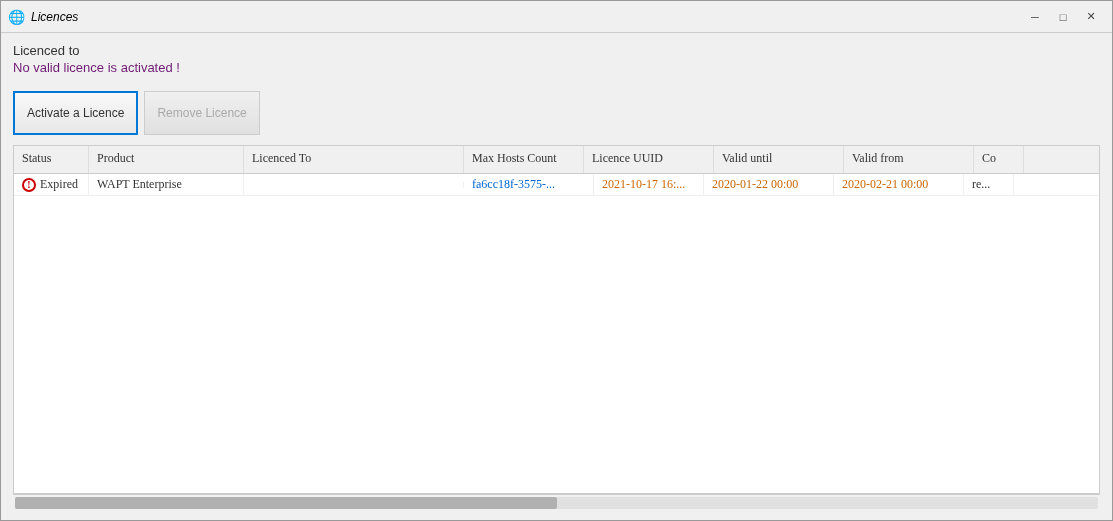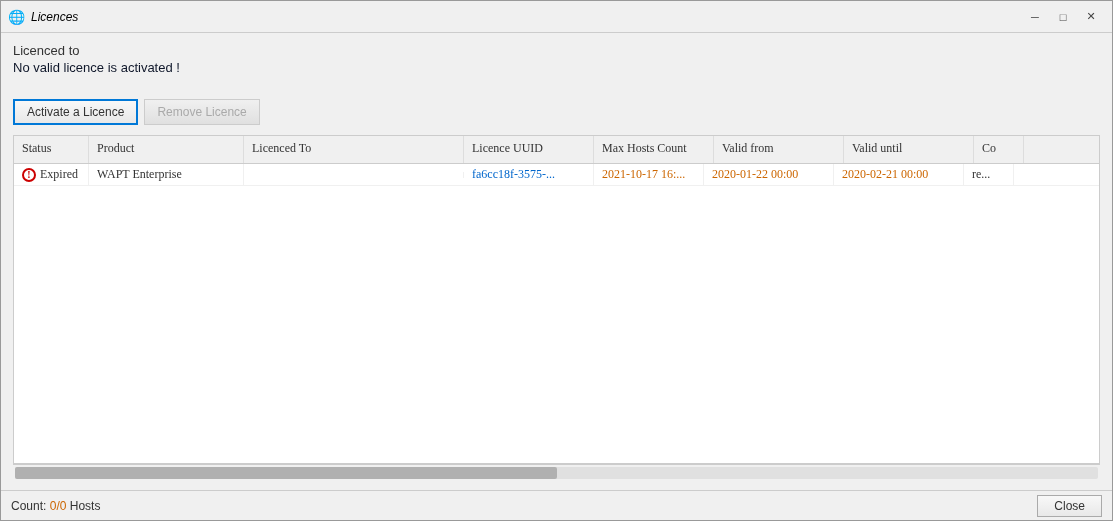--- a/index.html
+++ b/index.html
@@ -72,30 +72,30 @@
       background: #f0f0f0;
       justify-content: center;
     }
     .licenced-to-label {
       font-size: 13px;
       color: #333;
       margin-bottom: 2px;
     }
     .no-valid-licence {
       font-size: 13px;
-      color: #0f172a;
-      margin-bottom: 24px;
+      color: #701a75;
+      margin-bottom: 16px;
     }
     .toolbar {
       display: flex;
       gap: 6px;
       margin-bottom: 10px;
     }
     .btn {
-      height: 26px;
+      height: 44px;
       padding: 0 12px;
       border: 1px solid #aaa;
       background: linear-gradient(to bottom, #f8f8f8, #e8e8e8);
       cursor: pointer;
       font-size: 12px;
       color: #333;
       display: flex;
       align-items: center;
     }
     .btn.primary {
@@ -252,24 +252,24 @@
     <div class="toolbar">
       <button class="btn primary">Activate a Licence</button>
       <button class="btn disabled">Remove Licence</button>
     </div>
 
     <div class="table-container">
       <div class="table-header">
         <div class="col-header col-status">Status</div>
         <div class="col-header col-product">Product</div>
         <div class="col-header col-licenced-to">Licenced To</div>
+        <div class="col-header col-max-hosts">Max Hosts Count</div>
         <div class="col-header col-uuid">Licence UUID</div>
-        <div class="col-header col-max-hosts">Max Hosts Count</div>
+        <div class="col-header col-valid-until">Valid until</div>
         <div class="col-header col-valid-from">Valid from</div>
-        <div class="col-header col-valid-until">Valid until</div>
         <div class="col-header col-co">Co</div>
       </div>
       <div class="table-body">
         <div class="table-row">
           <div class="table-cell col-status">
             <div class="status-cell">
               <div class="status-icon-expired">!</div>
               <span>Expired</span>
             </div>
           </div>
@@ -284,19 +284,13 @@
       </div>
     </div>
 
     <div class="scrollbar-area">
       <div class="scrollbar-track">
         <div class="scrollbar-thumb"></div>
       </div>
     </div>
   </div>
 
-  <div class="status-bar">
-    <div>
-      <span class="status-count">Count: </span><span class="status-count status-count-highlight">0/0</span><span class="status-count"> Hosts</span>
-    </div>
-    <button class="close-btn-bottom">Close</button>
-  </div>
 </div>
 
 </body></html>

